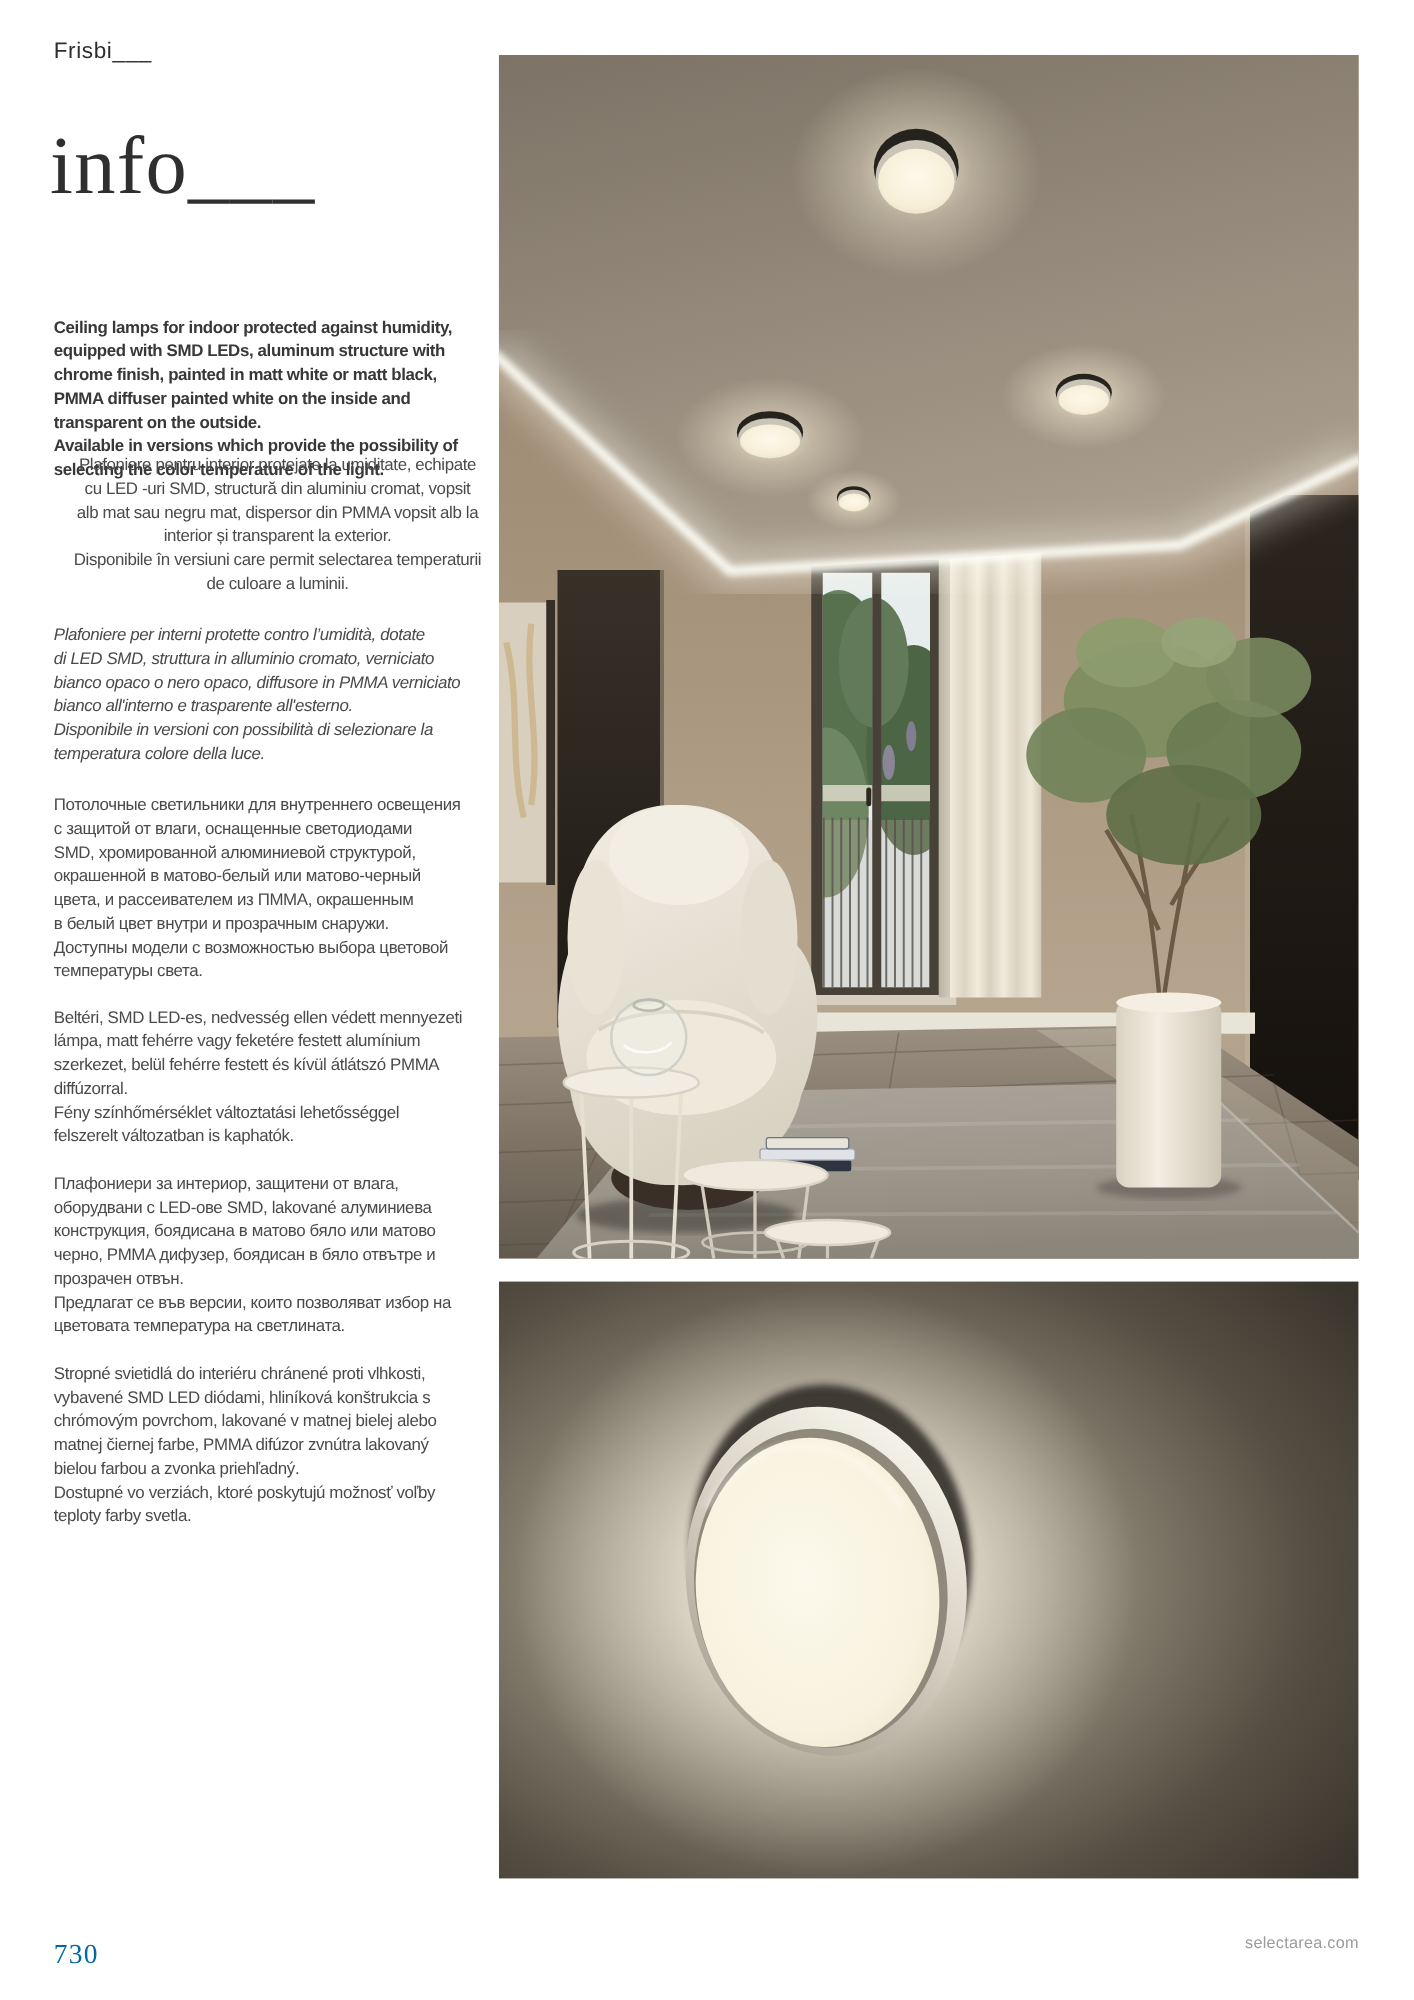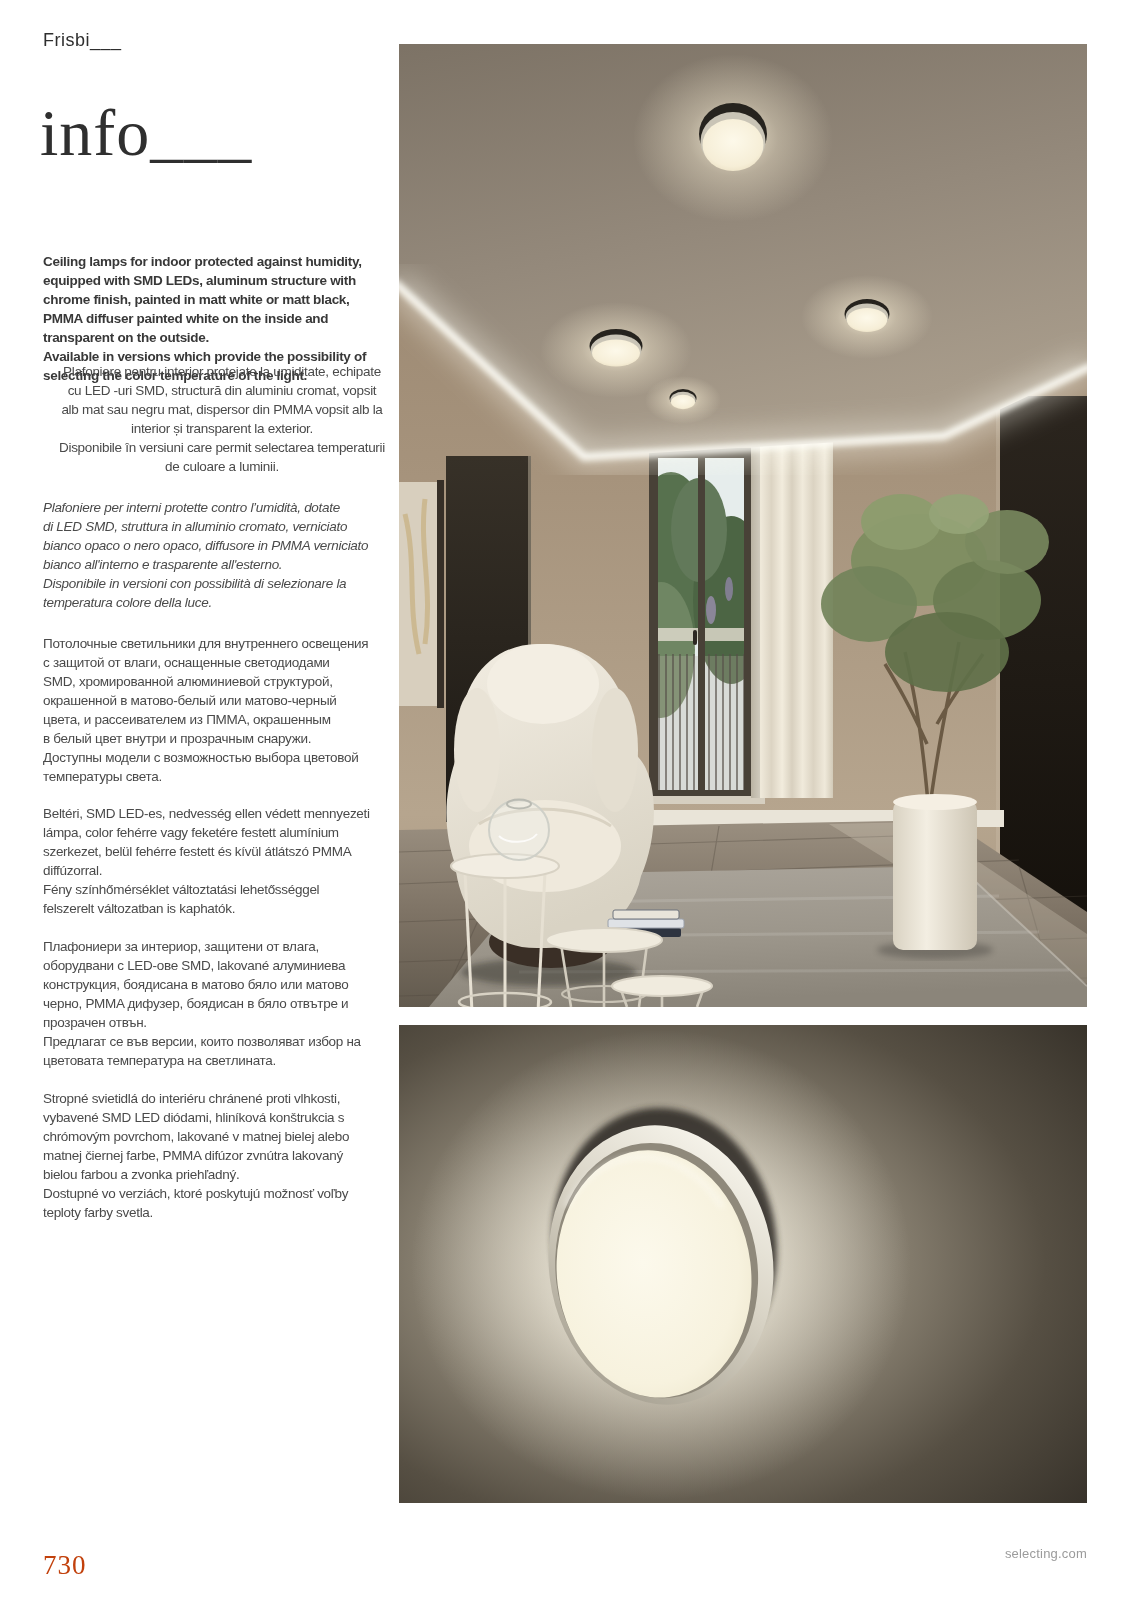--- a/index.html
+++ b/index.html
@@ -31,21 +31,21 @@
   .d-hu{top:804px;}
   .d-bg{top:937px;}
   .d-sk{top:1089px;}
   figure{margin:0;padding:0;position:absolute;left:399px;width:688px;overflow:hidden;}
   .photo-room{top:44px;height:963px;}
   .photo-lamp{top:1025px;height:478px;}
   figure svg{display:block;width:100%;height:100%;}
   .page-number{
     position:absolute;left:43px;top:1550px;
     font-family:"Liberation Serif","DejaVu Serif",serif;
-    font-size:27px;color:#c2410c;letter-spacing:1px;
+    font-size:22px;color:#0369a1;letter-spacing:1px;
   }
   .website{
     position:absolute;right:44px;top:1546px;
     font-size:13px;color:#9b9b9b;letter-spacing:.2px;
   }
 </style>
 </head>
 <body>
 
 <div class="brand">Frisbi___</div>
@@ -72,21 +72,21 @@
 temperatura colore della luce.</p>
 <p class="desc d-ru">Потолочные светильники для внутреннего освещения
 с защитой от влаги, оснащенные светодиодами
 SMD, хромированной алюминиевой структурой,
 окрашенной в матово-белый или матово-черный
 цвета, и рассеивателем из ПММА, окрашенным
 в белый цвет внутри и прозрачным снаружи.
 Доступны модели с возможностью выбора цветовой
 температуры света.</p>
 <p class="desc d-hu">Beltéri, SMD LED-es, nedvesség ellen védett mennyezeti
-lámpa, color fehérre vagy feketére festett alumínium
+lámpa, matt fehérre vagy feketére festett alumínium
 szerkezet, belül fehérre festett és kívül átlátszó PMMA
 diffúzorral.
 Fény színhőmérséklet változtatási lehetősséggel
 felszerelt változatban is kaphatók.</p>
 <p class="desc d-bg">Плафониери за интериор, защитени от влага,
 оборудвани с LED-ове SMD, lakované алуминиева
 конструкция, боядисана в матово бяло или матово
 черно, PMMA дифузер, боядисан в бяло отвътре и
 прозрачен отвън.
 Предлагат се във версии, които позволяват избор на
@@ -391,13 +391,13 @@
     <ellipse cx="268" cy="220" rx="112" ry="137" fill="#2c2821" opacity=".85" filter="url(#lb3)"></ellipse>
     <ellipse cx="262" cy="240" rx="112" ry="140" fill="url(#chromeG)"></ellipse>
     <ellipse cx="257" cy="245" rx="101" ry="128" fill="#8f897b"></ellipse>
     <ellipse cx="254" cy="248" rx="97" ry="124" fill="url(#diffG)"></ellipse>
     <path d="M 175 170 A 97 124 0 0 1 330 190" stroke="#ffffff" stroke-width="4" fill="none" opacity=".5" filter="url(#lb3)"></path>
   </g>
 </svg>
 </figure>
 
 <div class="page-number">730</div>
-<div class="website">selecting.com</div>
+<div class="website">selectarea.com</div>
 
 </body></html>

